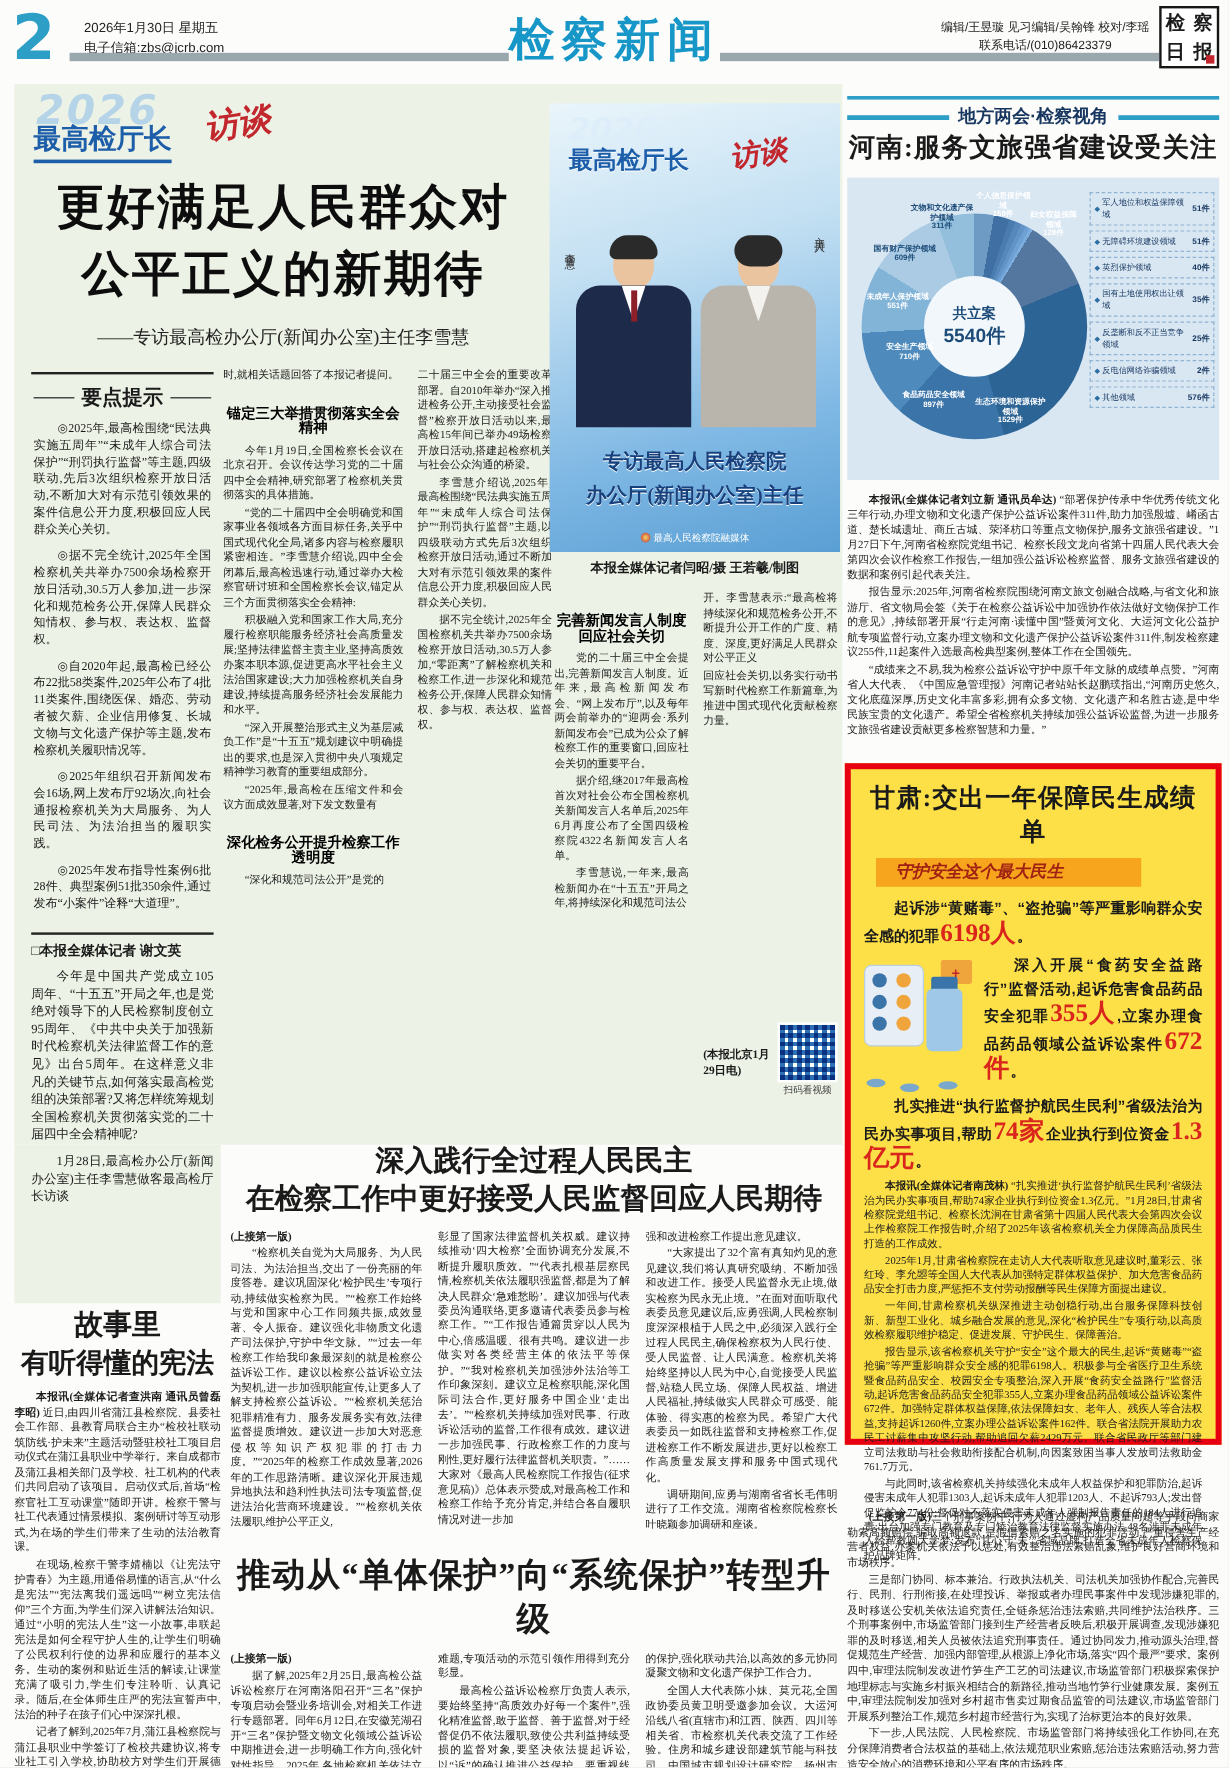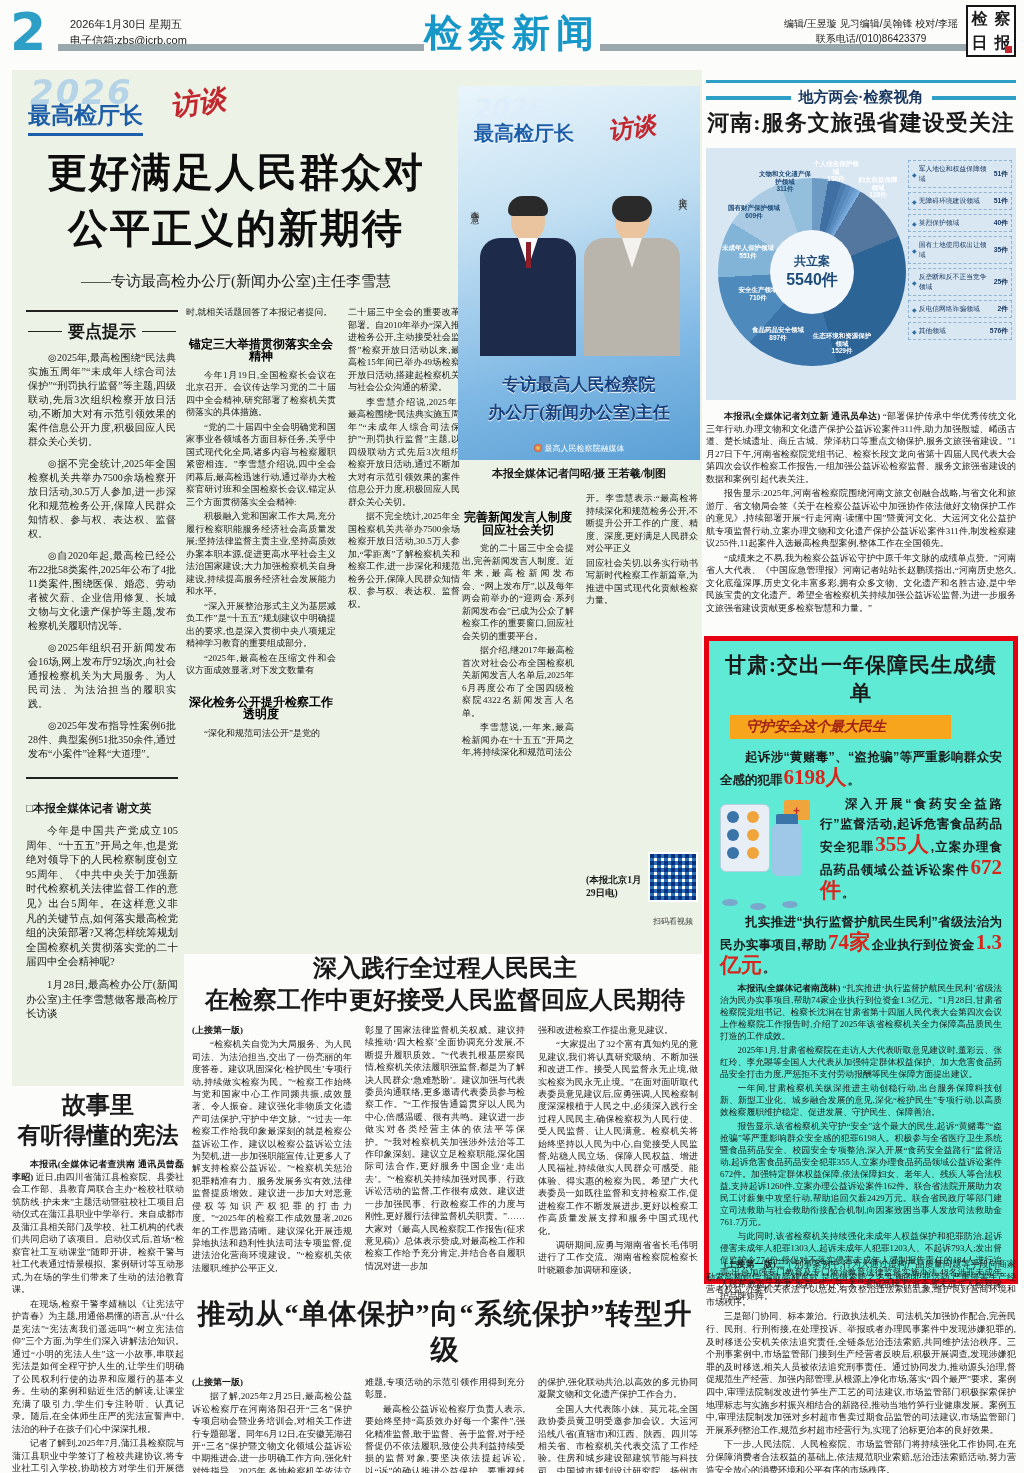--- a/index.html
+++ b/index.html
@@ -26,21 +26,21 @@
   #badge .year{position:absolute;left:2px;top:-8px;font:italic 700 34px "DejaVu Sans",sans-serif;color:#b5d4e8;letter-spacing:2px}
   #badge .main{position:absolute;left:0;top:20px;font:700 23px "Liberation Sans",sans-serif;color:#1c5ea9;border-bottom:3px solid #1c5ea9;padding-bottom:2px}
   #badge .script{position:absolute;left:142px;top:4px;font:italic 700 28px "Liberation Serif",serif;color:#c1272d;transform:rotate(-8deg)}
   .f-h{left:18px;width:436px;text-align:center;font-weight:700;font-size:40px;line-height:54px;letter-spacing:2px;color:#0d0d0d}
   #f-sub{left:18px;top:272px;width:436px;text-align:center;font-size:15px;color:#222}
   #points{left:26px;top:310px;width:152px}
   .points-box{border-top:2px solid #222;border-bottom:2px solid #222;padding:6px 2px 8px}
   .points-title{display:flex;align-items:center;gap:6px;justify-content:center;font:700 17px "Liberation Sans",sans-serif;margin:2px 0 8px}
   .points-title:before,.points-title:after{content:"";flex:1;border-top:1px solid #222}
   #points .para{font-size:10px;line-height:14px;margin-bottom:8px}
-  #reporter{margin:22px 0 8px;font:700 11.5px "Liberation Sans",sans-serif}
+  #reporter{margin:6px 0 8px;font:700 11.5px "Liberation Sans",sans-serif}
   #intro .para{font-size:10.5px;line-height:14.6px}
   .fcol{position:absolute;overflow:hidden;font-size:9px;line-height:12.5px}
   #colA{left:186px;top:306px;width:150px;height:646px}
   #colB{left:348px;top:306px;width:112px;height:646px}
   #colC{left:462px;top:492px;width:112px;height:460px}
   #colD{left:586px;top:492px;width:112px;height:352px}
   #photo{left:458px;top:86px;width:242px;height:374px;background:linear-gradient(165deg,#eaf5fb 0%,#c2dff2 35%,#7fb8e4 72%,#5a9fd4 100%);overflow:hidden}
   #photo .p-year{position:absolute;left:16px;top:8px;font:italic 700 26px "DejaVu Sans",sans-serif;color:#ddeefa}
   #photo .p-title{position:absolute;left:16px;top:34px;font:700 20px "Liberation Sans",sans-serif;color:#1c5ea9;text-shadow:0 1px 0 #fff}
   #photo .p-script{position:absolute;left:150px;top:26px;font:italic 700 24px "Liberation Serif",serif;color:#c1272d;transform:rotate(-8deg)}
@@ -55,42 +55,42 @@
   #photo .p-credit{position:absolute;bottom:6px;width:100%;text-align:center;font:8px "Liberation Sans",sans-serif;color:#fff}
   #photo .p-credit .emb{display:inline-block;width:8px;height:8px;border-radius:50%;background:radial-gradient(#f4d66a,#c1272d);vertical-align:-1px;margin-right:3px}
   #f-caption{left:458px;top:466px;width:242px;text-align:center;font:700 11px "Liberation Serif",serif}
   #f-foot{left:586px;top:852px;width:112px;display:flex;gap:4px}
   #dateline{font:700 9.5px "Liberation Serif",serif;width:58px;line-height:13px;padding-top:22px}
   #qrwrap{width:50px;text-align:center}
   #qr{width:46px;height:46px;border:2px solid #fff;background:
       repeating-linear-gradient(0deg,#2d6fb4 0 4px,#fff 4px 7px),
       repeating-linear-gradient(90deg,#2d6fb4 0 4px,#fff 4px 7px);
       background-blend-mode:multiply}
-  #qr-cap{font:8px "Liberation Sans",sans-serif;color:#444;margin-top:14px}
+  #qr-cap{font:8px "Liberation Sans",sans-serif;color:#444;margin-top:1px}
   
   #r-topline{left:706px;top:80px;width:310px;height:3px;background:#2d9fc6}
   #r-banner{left:706px;top:88px;width:310px;display:flex;align-items:center;gap:8px}
   #r-banner .dash{flex:1;height:4px;background:#2d9fc6}
   #r-banner .t{font:700 15px "Liberation Sans",sans-serif;color:#16365f;white-space:nowrap}
   #hn-headline{left:706px;top:108px;width:310px;text-align:center;font-weight:700;font-size:22px;letter-spacing:1px}
   #chart{left:706px;top:148px;width:310px;height:252px;background:#d9e7f3}
   #donut{position:absolute;left:12px;top:30px;width:188px;height:188px;border-radius:50%}
   #hole{position:absolute;left:64px;top:82px;width:84px;height:84px;border-radius:50%;background:#f2f7fb;
         display:flex;flex-direction:column;align-items:center;justify-content:center;color:#1d4c79}
   #hole .cl{font:700 12px "Liberation Sans",sans-serif}
   #hole .cv{font:700 16px "Liberation Sans",sans-serif}
   .dlabel{position:absolute;font:700 6.5px/7.6px "Liberation Sans",sans-serif;text-align:center}
   #callouts{position:absolute;left:202px;top:12px;width:104px;display:flex;flex-direction:column;gap:4px}
   .callout{border:1px dashed #8fb3d2;padding:3px 3px;display:flex;align-items:center;gap:2px;font:6.8px "Liberation Sans",sans-serif;color:#16365f}
   .callout .bullet{color:#2d6fa3;font-size:6px}
   .callout .clabel{flex:1;text-align:left}
   .callout .cvalue{font-weight:700;white-space:nowrap}
   #hn-body{left:706px;top:410px;width:310px;font-size:9px;line-height:12.5px}
   
-  #gansu{left:704px;top:636px;width:314px;height:648px;border:5px solid #e60012;background:#5eead4;box-sizing:border-box;padding:8px 11px}
+  #gansu{left:704px;top:636px;width:314px;height:568px;border:5px solid #e60012;background:#fde047;box-sizing:border-box;padding:8px 11px}
   #gs-headline{text-align:center;font-weight:700;font-size:21px;letter-spacing:1px;margin:2px 0 8px}
   #gs-banner{width:205px;background:#f7a51d;color:#a02014;font:italic 700 14px "Liberation Sans",sans-serif;padding:3px 0 3px 16px;margin:0 0 8px 10px}
   .stat{font:700 12.5px/20px "Liberation Sans",sans-serif;text-indent:2em;text-align:justify;margin:4px 0}
   .stat .num{font-family:"Liberation Serif",serif;color:#d9251c;font-size:21px;font-weight:700;padding:0 1px}
   #pill-illo{float:left;width:92px;height:110px;margin:6px 8px 2px 0;position:relative}
   #pill-illo .blister{position:absolute;left:0;top:4px;width:48px;height:66px;background:#e7eef6;border:1px solid #b9cede;border-radius:6px}
   #pill-illo .blister i{position:absolute;width:12px;height:12px;border-radius:50%;background:#3a74a8}
   #pill-illo .blister i:nth-child(2n){background:#f0a43c}
   #pill-illo .bottle{position:absolute;left:52px;top:24px;width:30px;height:52px;background:#9ec7e8;border-radius:5px}
   #pill-illo .cap{position:absolute;left:56px;top:14px;width:22px;height:12px;background:#3a74a8;border-radius:2px}

